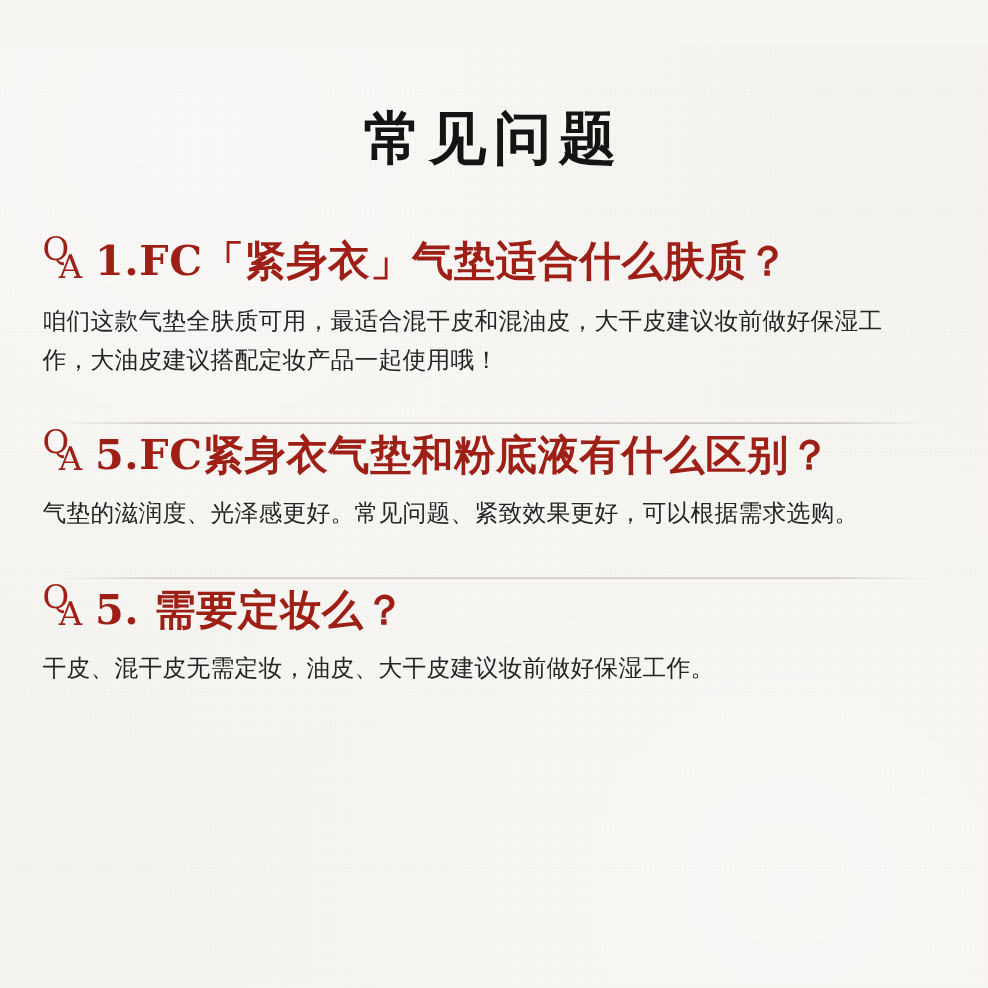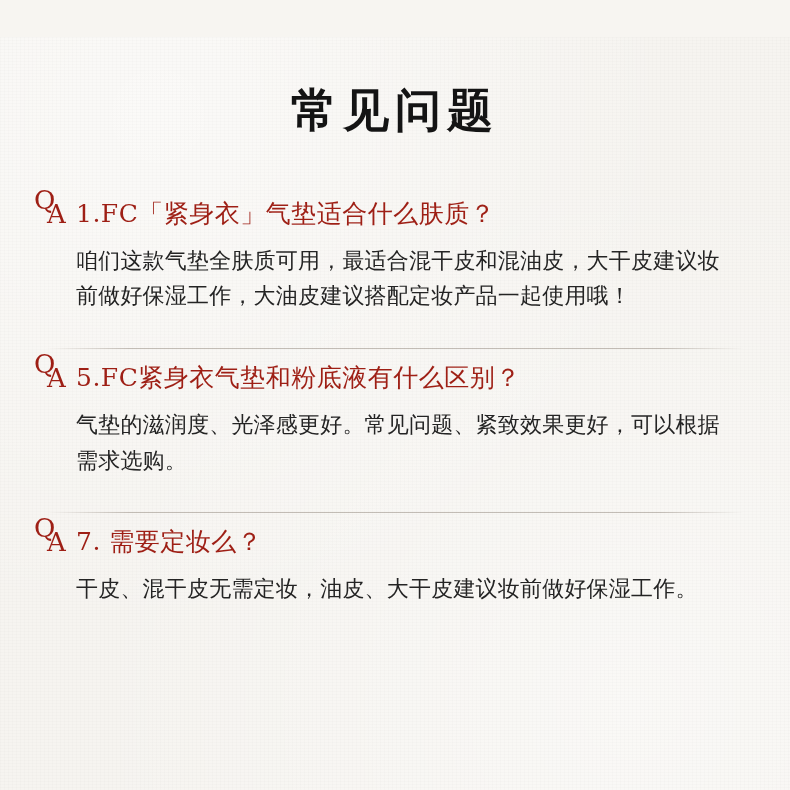--- a/index.html
+++ b/index.html
@@ -82,33 +82,32 @@
   }
   .qa-mark .a-letter {
     position: absolute;
     left: 13px;
     top: 16px;
     font-size: 26px;
     line-height: 1;
     font-weight: 400;
   }
   .q-text {
-    font-size: 25px;
-    font-weight: 400;
+    font-size: 33px;
+    font-weight: 700;
     color: #9e1f15;
     line-height: 1.2;
     letter-spacing: 0.5px;
     font-family: "DejaVu Serif", "Liberation Serif", serif;
     padding-bottom: 2px;
   }
   .a-text {
     margin-top: 12px;
-    margin-left: 42px;
     margin-right: 18px;
-    font-size: 22px;
+    font-size: 19px;
     line-height: 1.62;
     color: #242424;
     letter-spacing: 0.2px;
     font-family: Liberation Serif, serif;
   }
 </style>
 </head>
 <body>
 
 <div class="page">
@@ -142,19 +141,19 @@
     </div>
 
     <div class="divider"></div>
 
     <div class="faq-item">
       <div class="q-row">
         <div class="qa-mark">
           <span class="q-letter">Q</span>
           <span class="a-letter">A</span>
         </div>
-        <div class="q-text">7. 需要定妆么？</div>
+        <div class="q-text">5. 需要定妆么？</div>
       </div>
       <div class="a-text">干皮、混干皮无需定妆，油皮、大干皮建议妆前做好保湿工作。</div>
     </div>
 
   </div>
 </div>
 
 </body></html>

